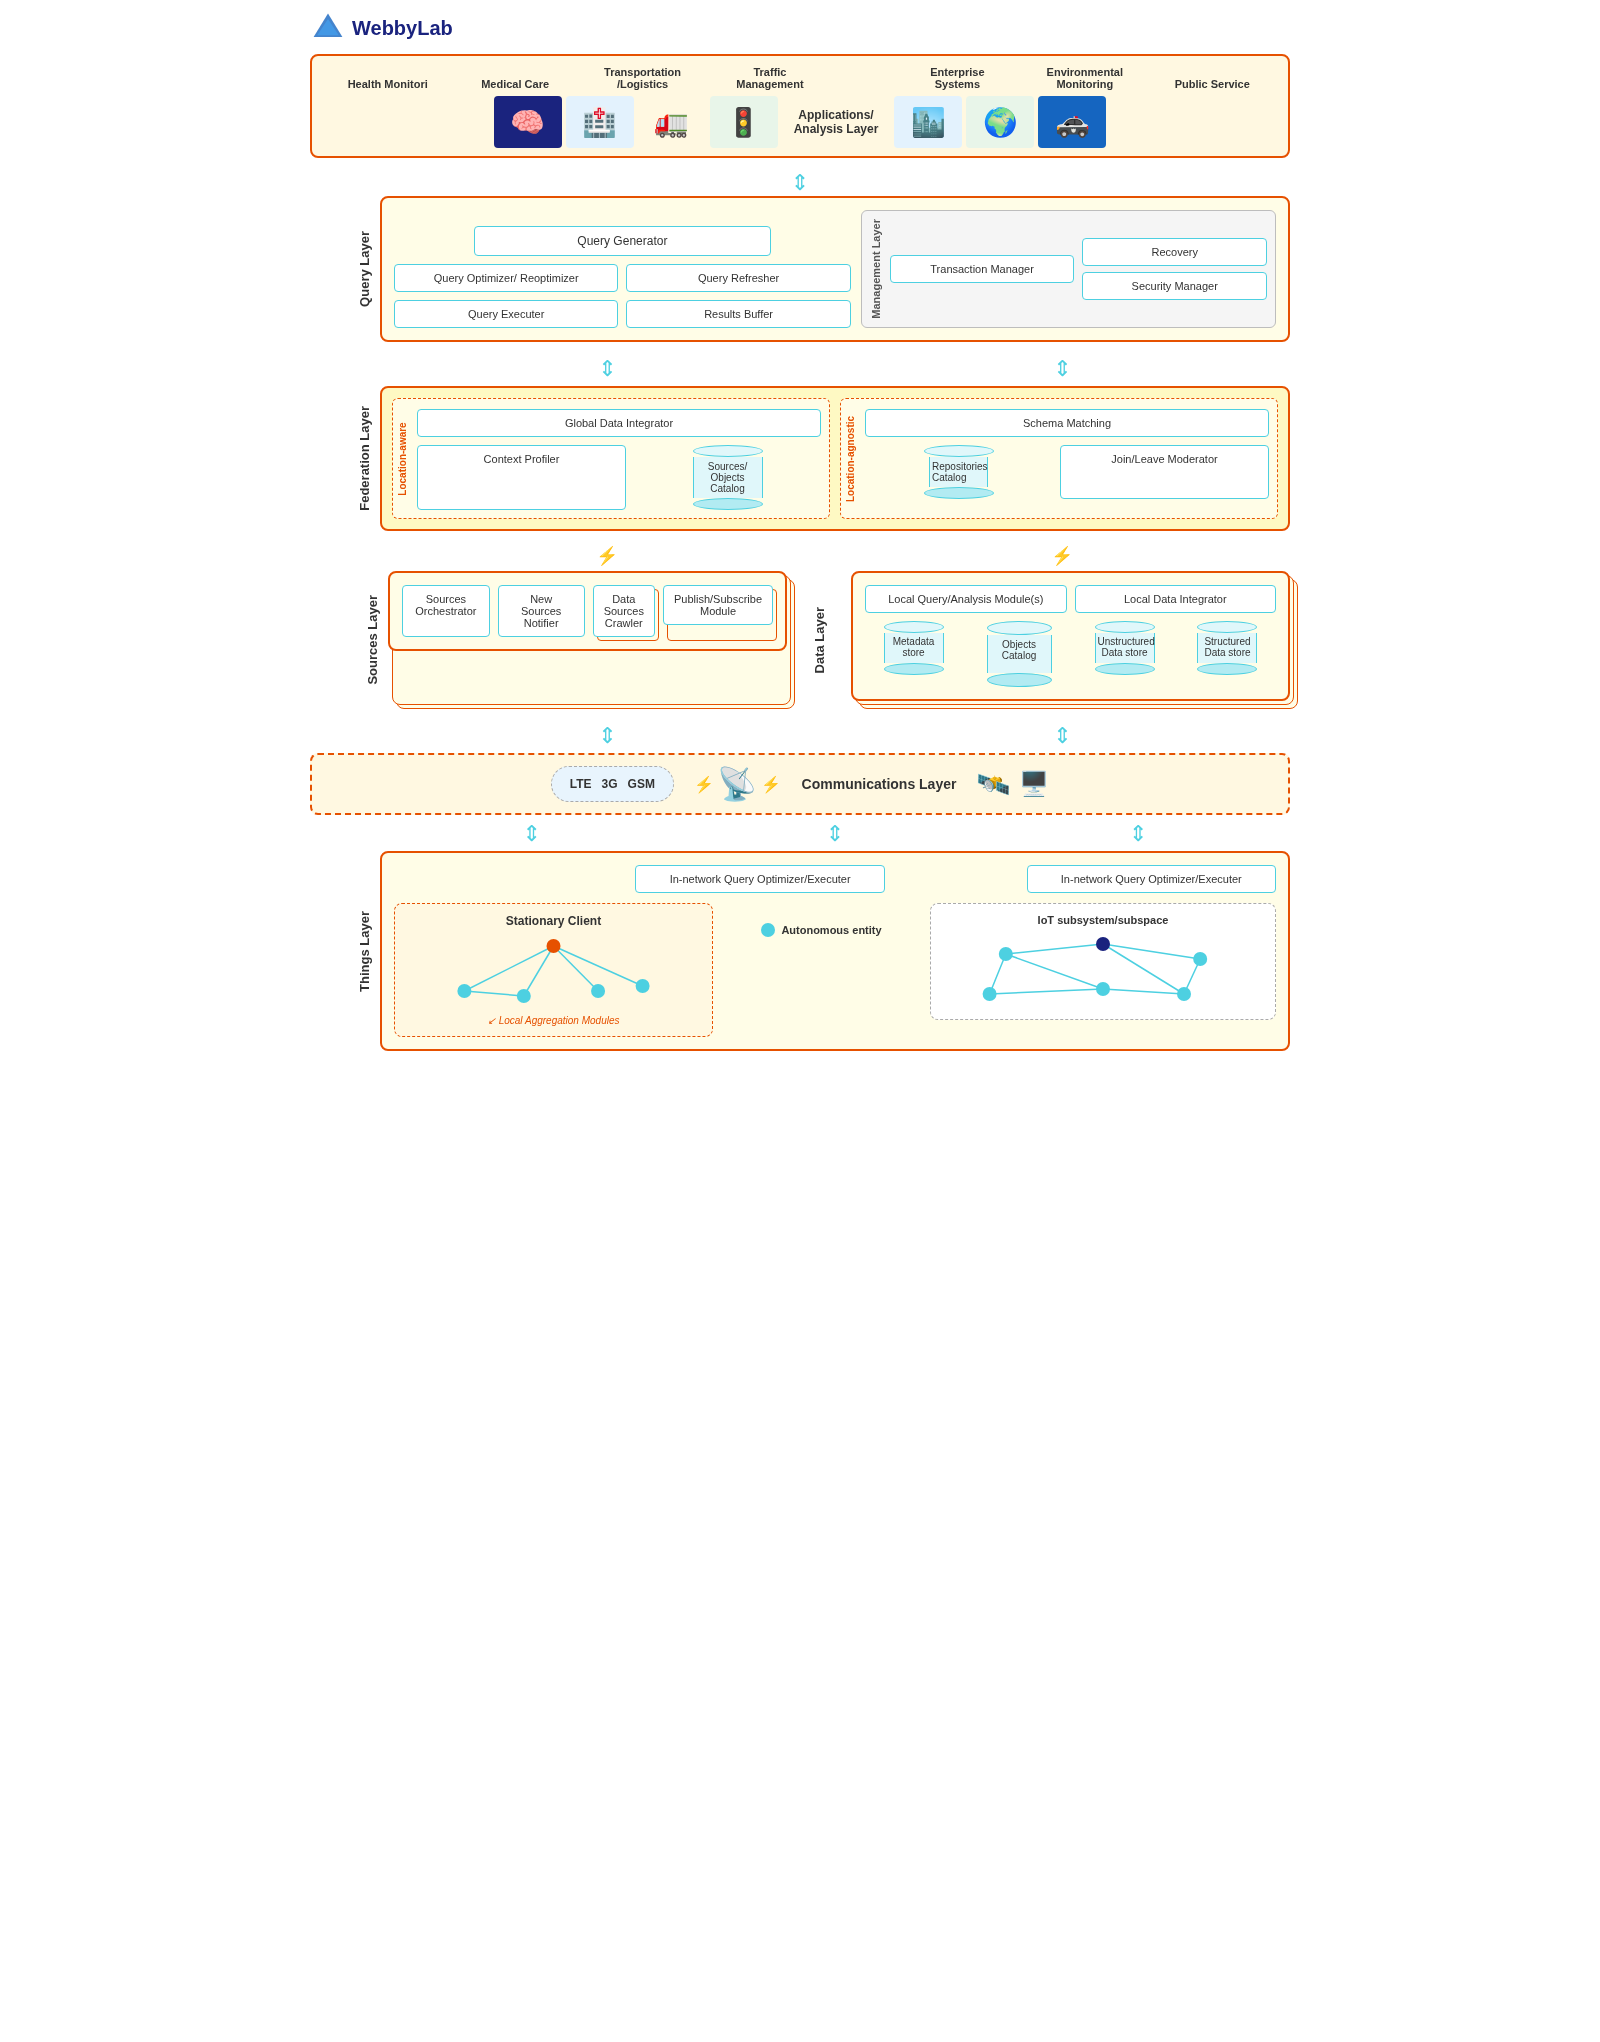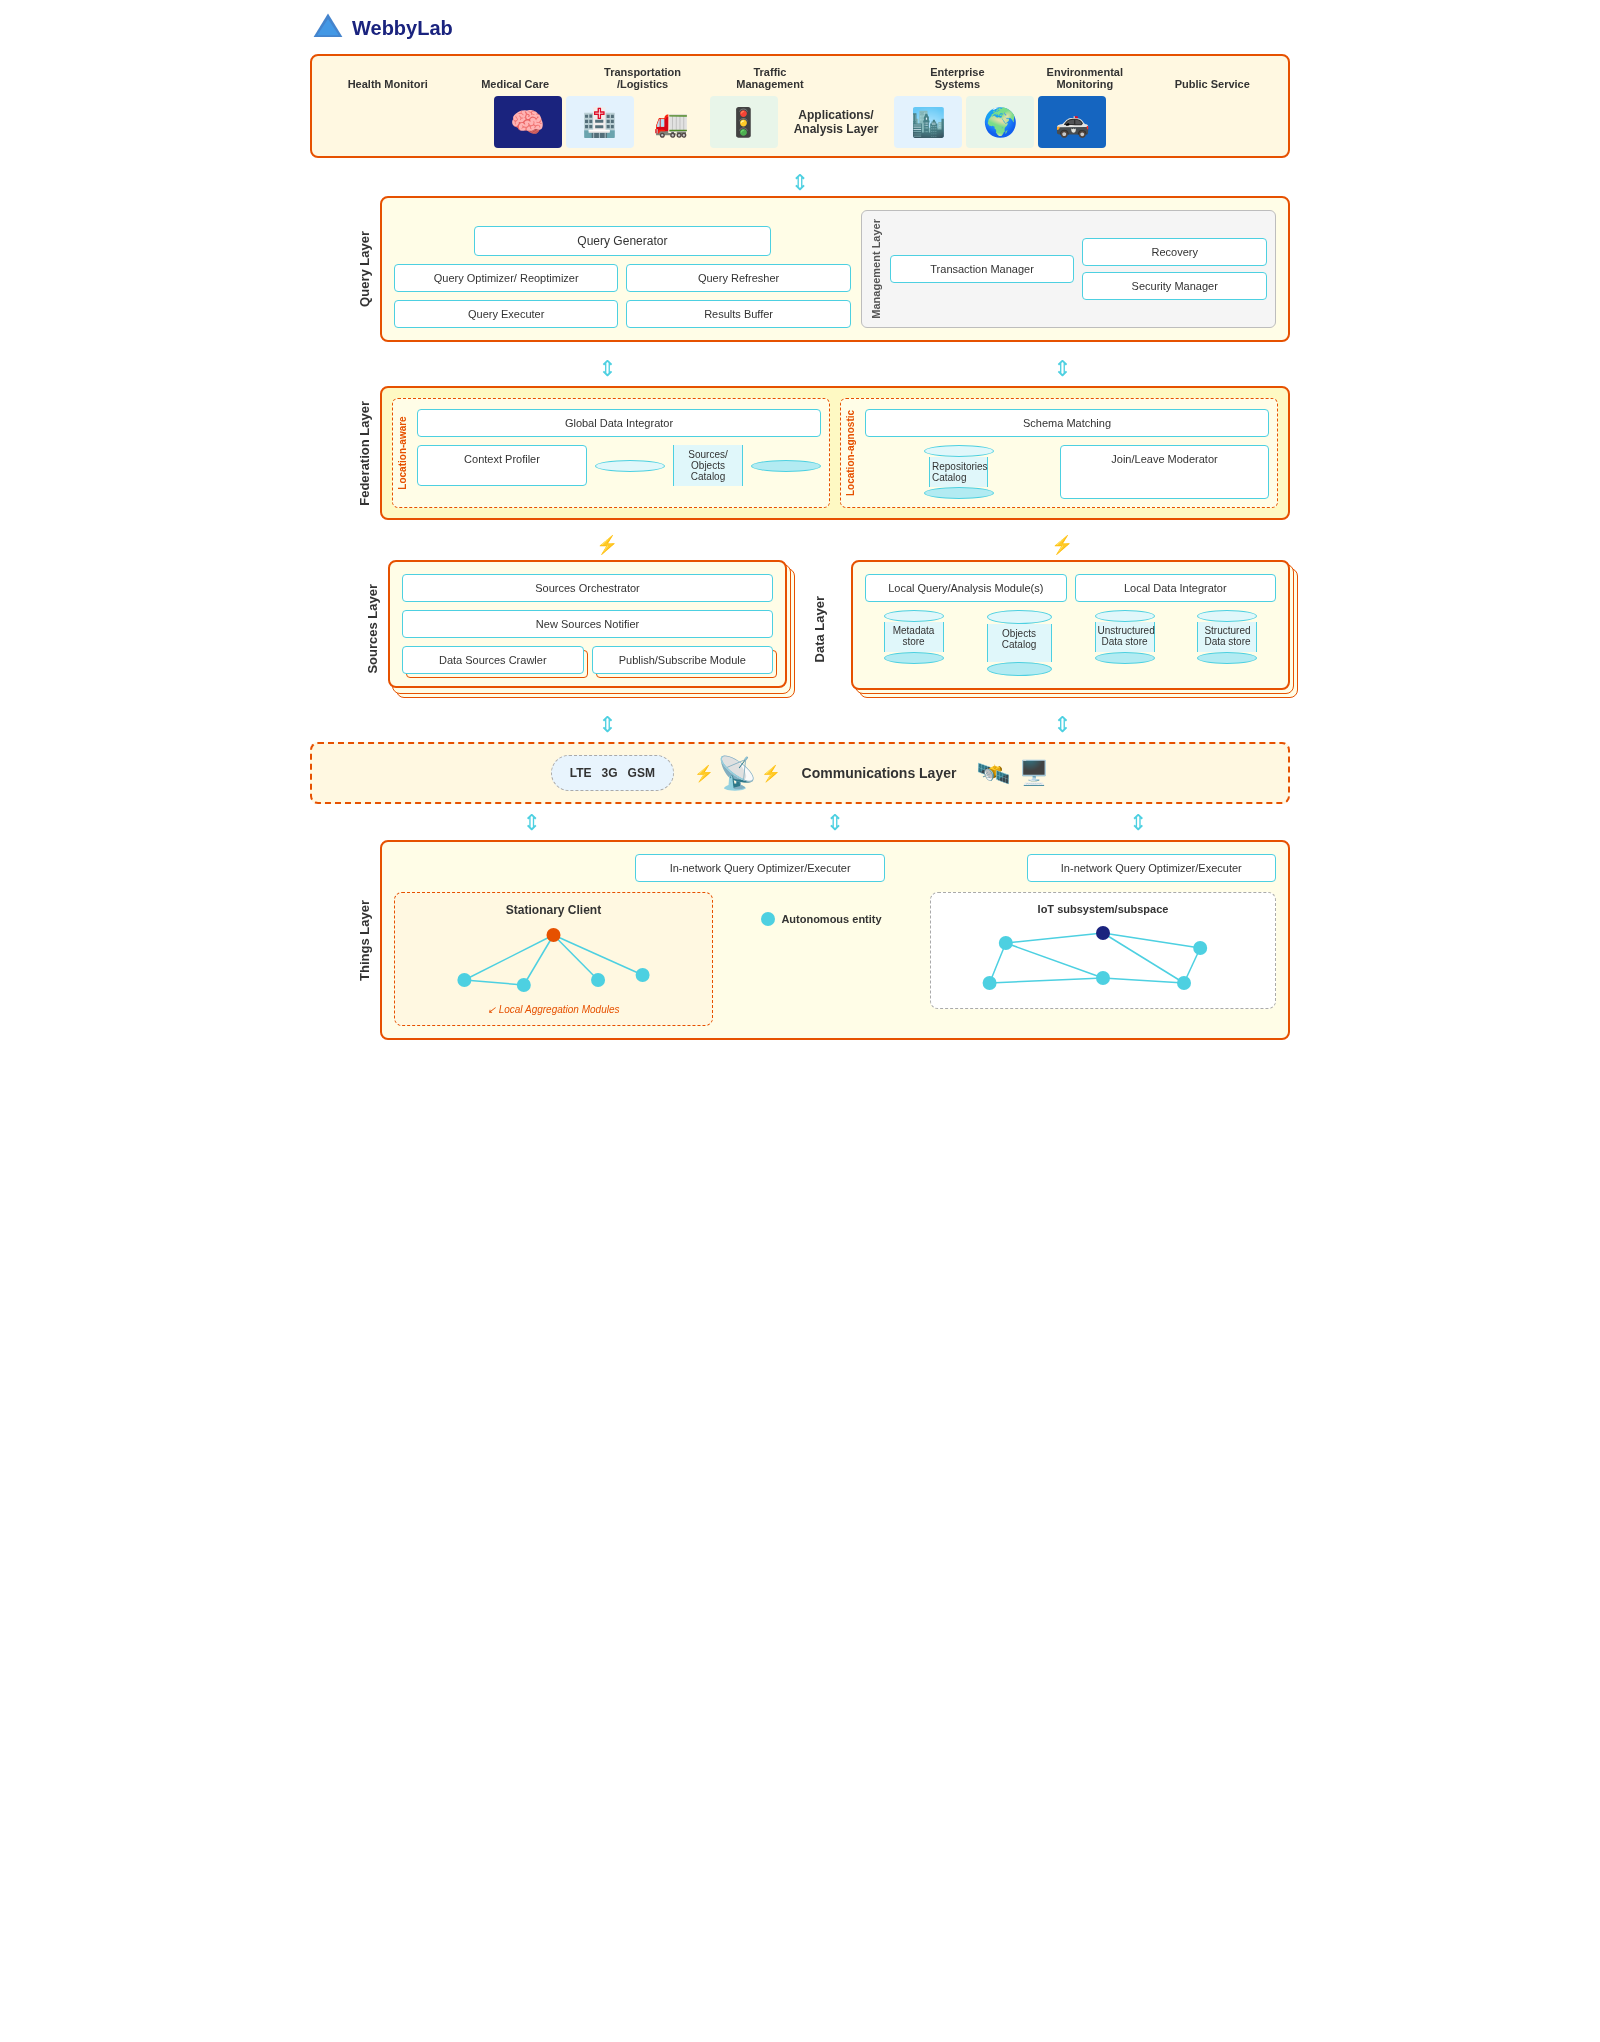--- a/index.html
+++ b/index.html
@@ -234,21 +234,21 @@
         <div style="position:absolute;left:4px;top:50%;transform:translateY(-50%) rotate(180deg);writing-mode:vertical-rl;font-size:10px;font-weight:bold;color:#e65100;white-space:nowrap;">Location-aware</div>
         <div style="display:flex;flex-direction:column;gap:8px;">
           <div class="box" style="font-size:11px;">
             <span>Global Data Integrator</span>
           </div>
           <div style="display:flex;gap:8px;">
             <div class="box" style="flex:1;font-size:11px;">
               <span>Context Profiler</span>
             </div>
 
-            <div style="flex:1;display:flex;flex-direction:row;align-items:center;justify-content:space-between;gap:8px;">
+            <div style="flex:1;display:flex;flex-direction:column;align-items:center;justify-content:space-between;">
               <div style="width:70px;height:12px;border-radius:50%;border:1.5px solid #4dd0e1;background:#e0f7fa;"></div>
               <div style="width:70px;background:#e0f7fa;border-left:1.5px solid #4dd0e1;border-right:1.5px solid #4dd0e1;font-size:10px;text-align:center;padding:4px 2px;color:#333;">Sources/<br>Objects<br>Catalog</div>
               <div style="width:70px;height:12px;border-radius:50%;border:1.5px solid #4dd0e1;background:#b2ebf2;"></div>
             </div>
           </div>
         </div>
       </div>
 
       <div style="flex:1;border:1.5px dashed #e65100;border-radius:6px;background:#fffde7;padding:10px 8px 8px 24px;position:relative;">
         <div style="position:absolute;left:4px;top:50%;transform:translateY(-50%) rotate(180deg);writing-mode:vertical-rl;font-size:10px;font-weight:bold;color:#e65100;white-space:nowrap;">Location-agnostic</div>
@@ -284,21 +284,21 @@
     <span style="writing-mode:vertical-rl;transform:rotate(180deg);font-size:13px;font-weight:bold;color:#333;">Sources Layer</span>
   </div>
   <div style="flex:1;display:flex;gap:12px;">
 
     <div style="flex:1;position:relative;padding-bottom:8px;">
 
       <div style="position:absolute;top:8px;left:8px;right:-8px;bottom:0;border:1.5px solid #e65100;border-radius:8px;background:#fffde7;"></div>
       <div style="position:absolute;top:4px;left:4px;right:-4px;bottom:4px;border:1.5px solid #e65100;border-radius:8px;background:#fffde7;"></div>
 
       <div style="position:relative;border:2px solid #e65100;border-radius:8px;background:#fffde7;padding:12px;z-index:1;">
-        <div style="display:flex;flex-direction:column;gap:8px;">
+        <div style="display:flex;flex-direction:row;gap:8px;">
           <div class="box" style="font-size:11px;">
             <span>Sources Orchestrator</span>
           </div>
           <div class="box" style="font-size:11px;">
             <span>New Sources Notifier</span>
           </div>
           <div style="display:flex;gap:8px;">
 
             <div style="position:relative;flex:1;">
               <div style="position:absolute;top:4px;left:4px;right:-4px;bottom:-4px;border:1.5px solid #e65100;border-radius:4px;background:#fffde7;z-index:0;"></div>

